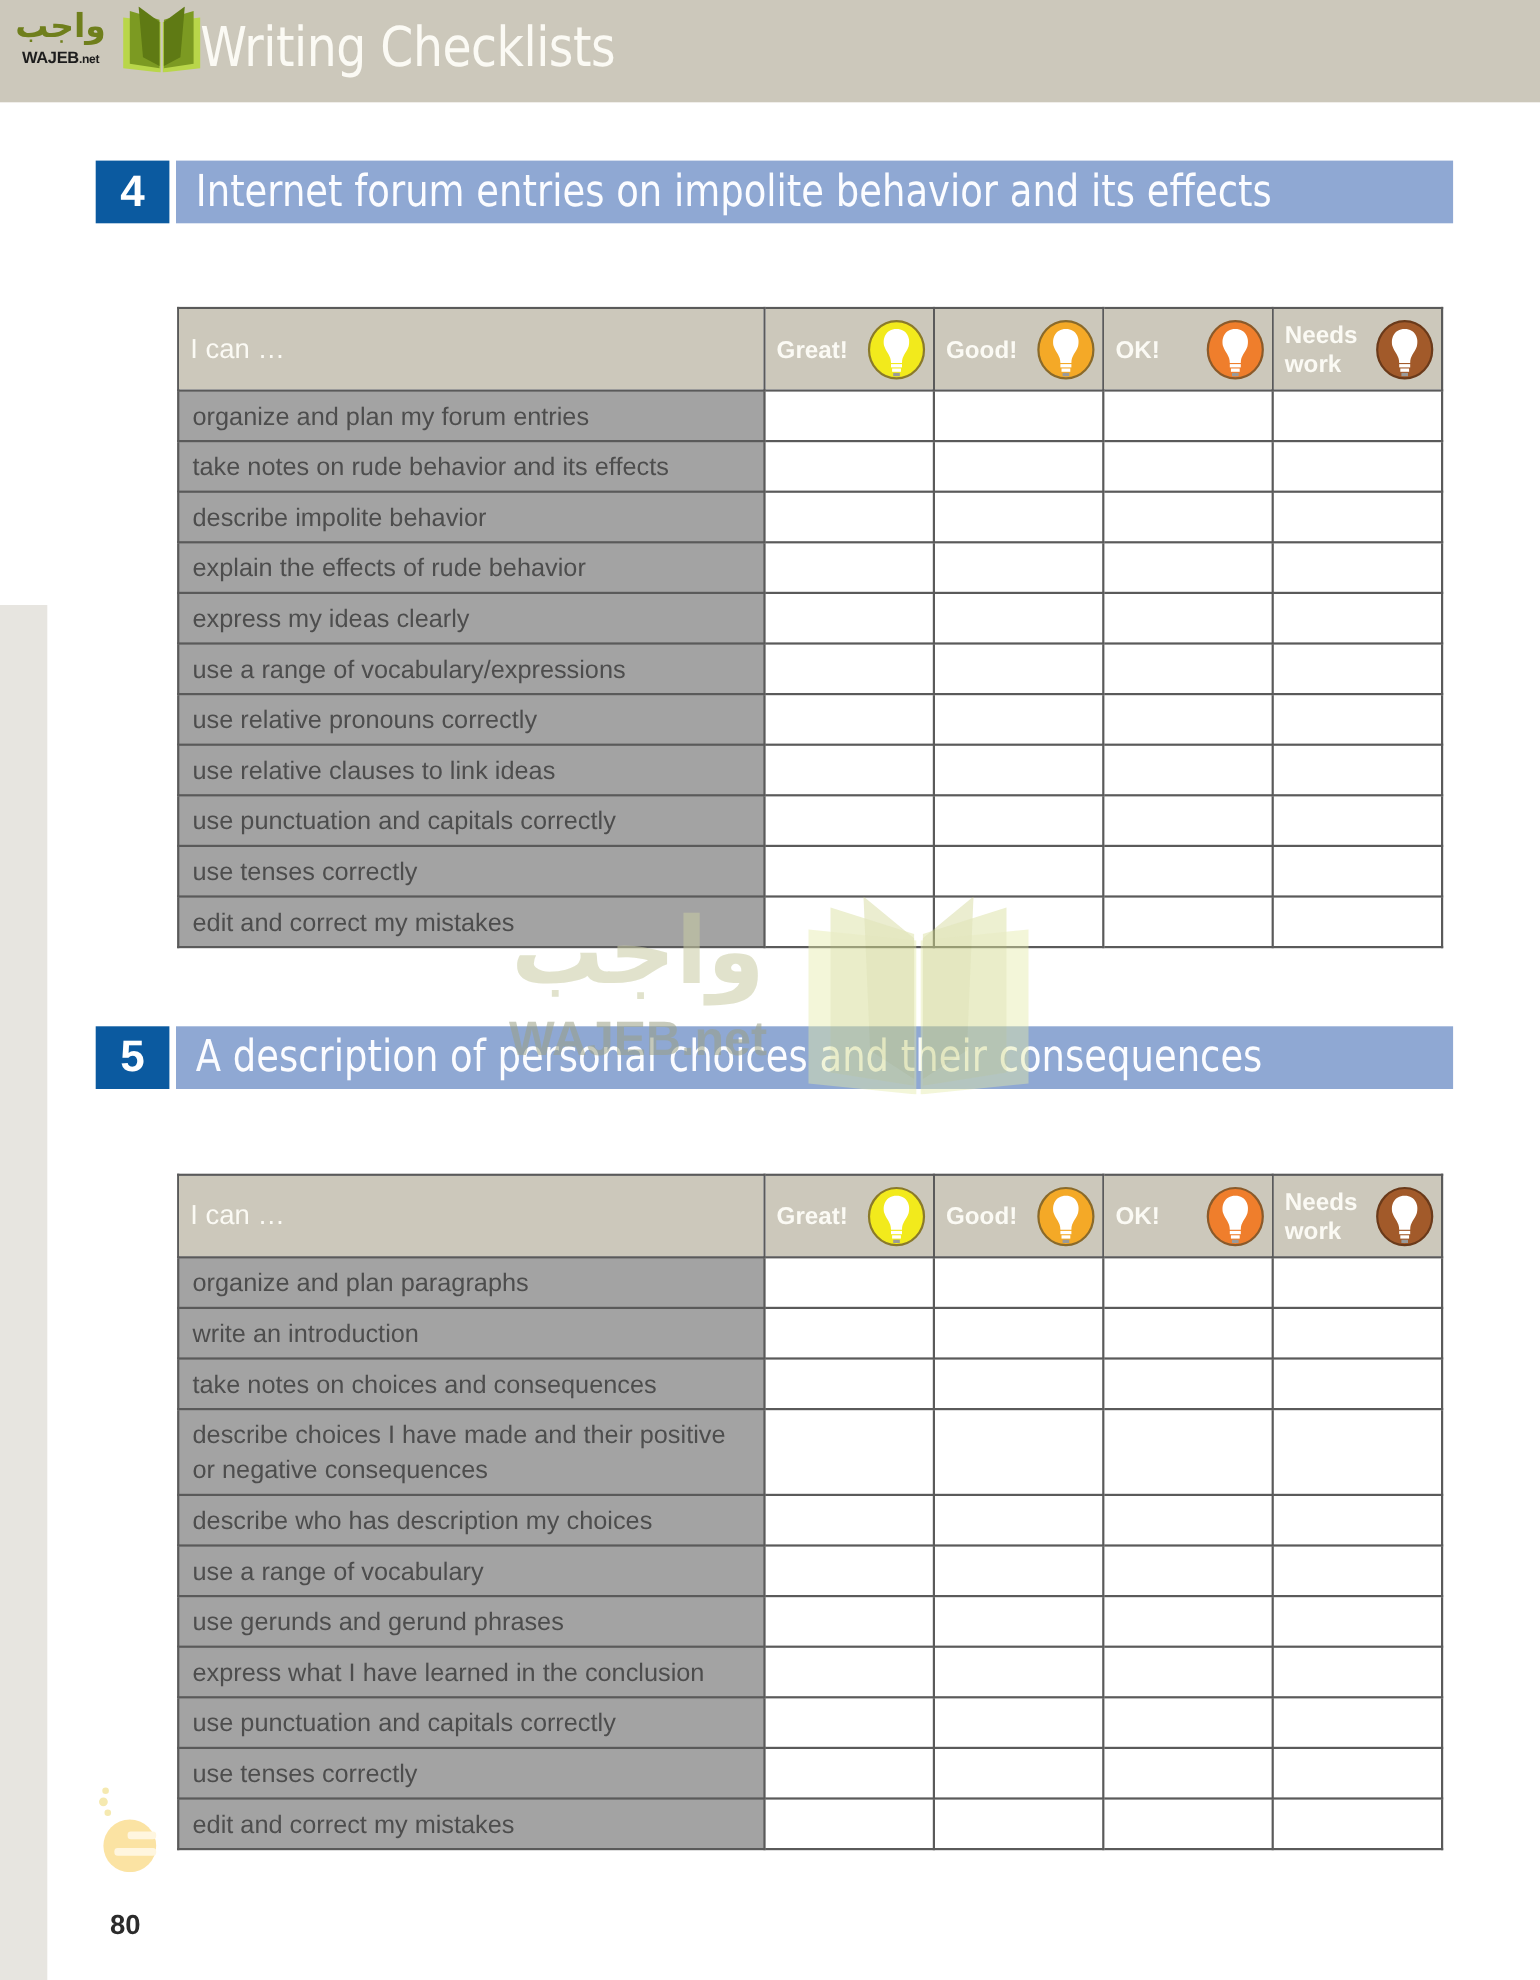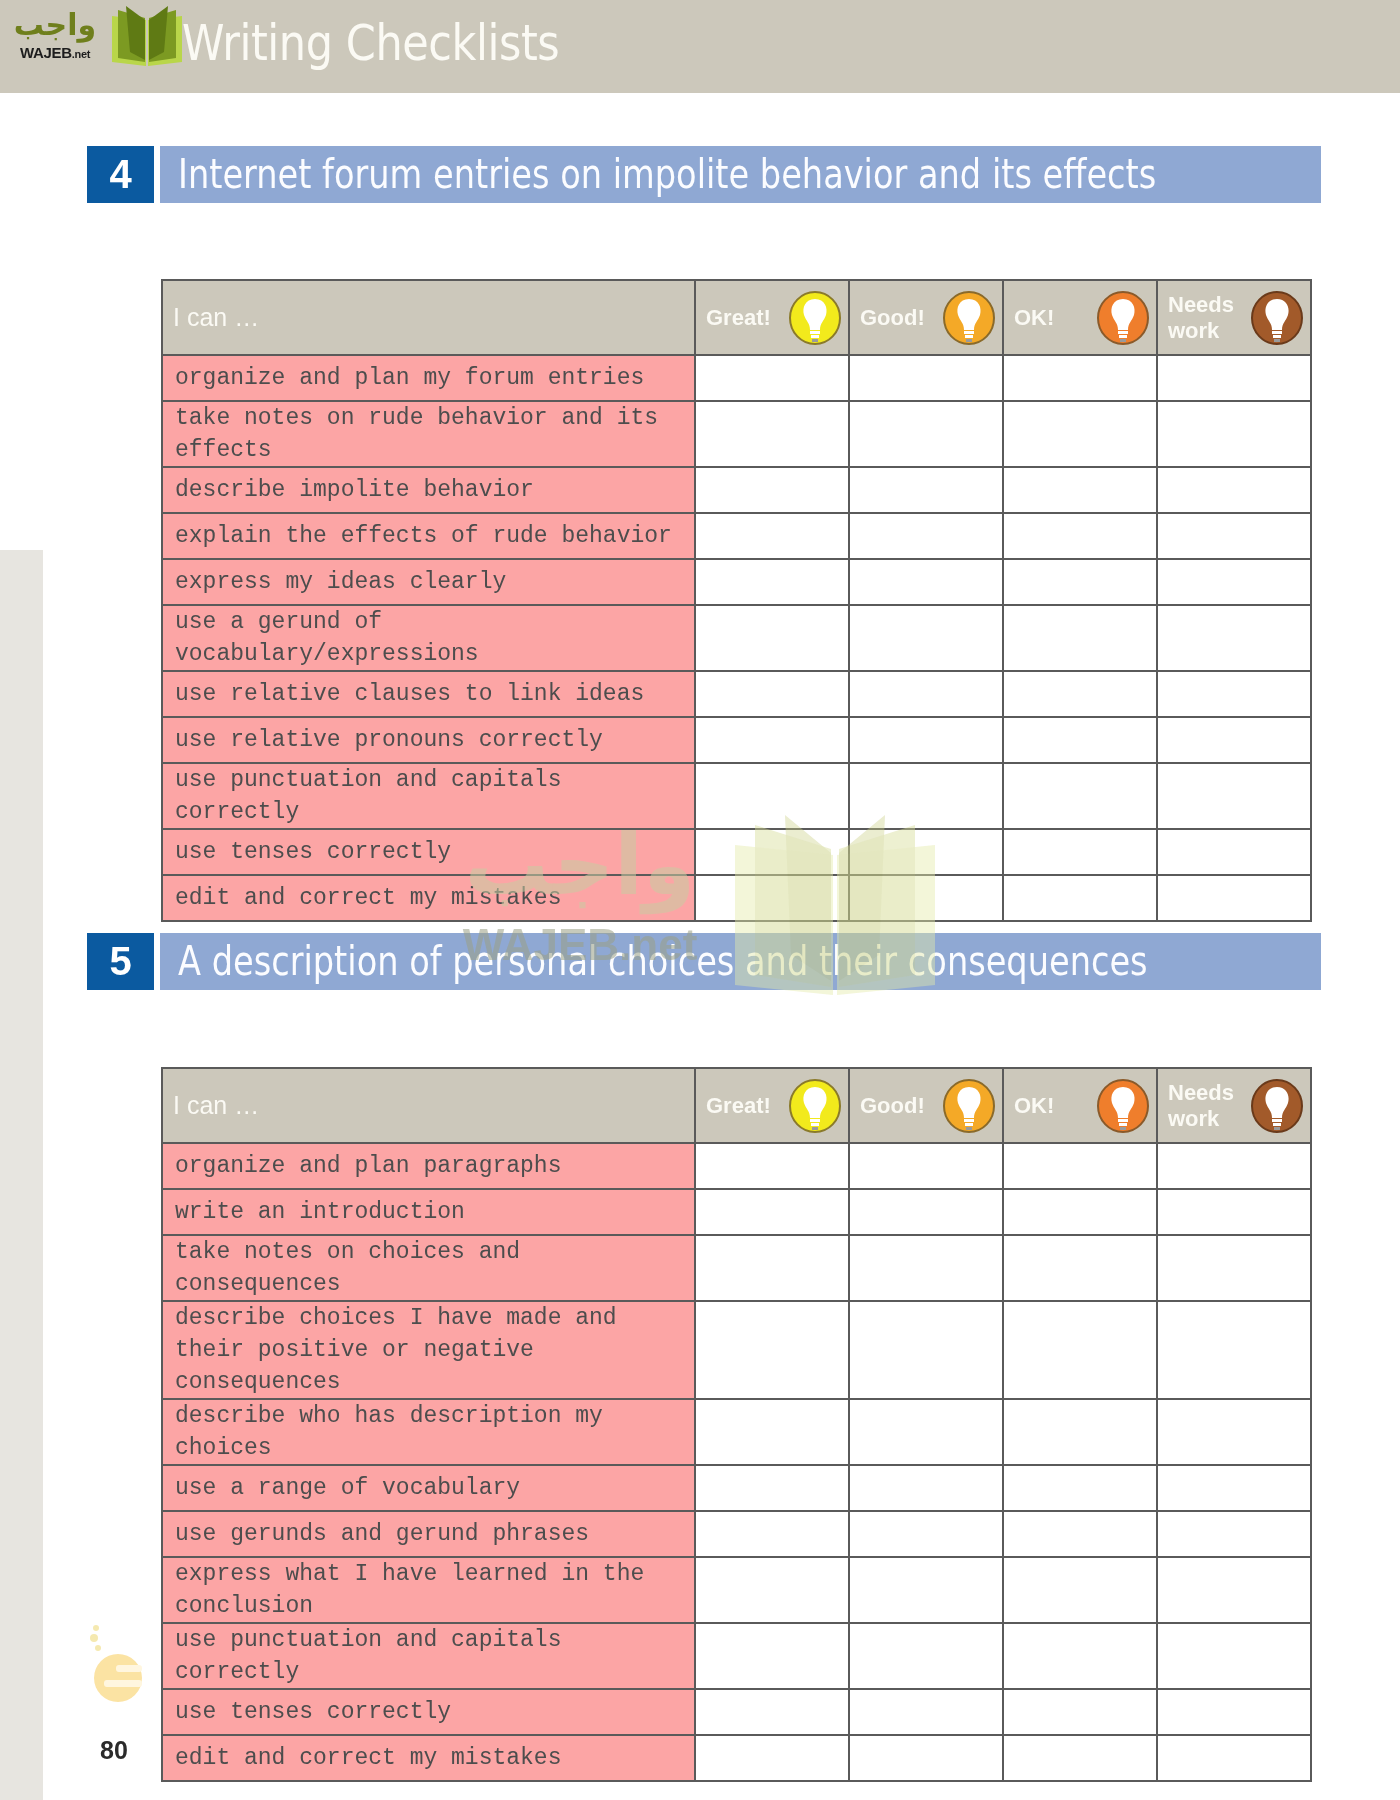--- a/index.html
+++ b/index.html
@@ -21,21 +21,21 @@
   .section-title { position: absolute; left: 73px; top: 0; width: 1161px; height: 57px; background: #8fa8d3; color: #fbfcff; font-family: "DejaVu Sans", sans-serif; font-size: 40px; line-height: 57px; padding-left: 18px; white-space: nowrap; overflow: hidden; }
   .section-title span { display: inline-block; transform: scaleX(0.84); transform-origin: left center; }
 
   .checklist { position: absolute; left: 161px; width: 1148px; border-collapse: collapse; table-layout: fixed; }
   .checklist th, .checklist td { border: 2px solid #5a5a5a; }
   .checklist thead th { background: #ccc8bb; height: 75px; color: #fbfaf4; font-weight: bold; font-size: 22px; text-align: left; padding: 0 10px; position: relative; vertical-align: middle; margin-top: 22px; }
   .checklist thead th.icol { font-size: 25px; font-weight: normal; }
   .checklist thead th .lbl { display: inline-block; line-height: 26px; }
   .checklist thead th .bulb { position: absolute; right: 6px; top: 50%; margin-top: -28px; width: 54px; height: 56px; }
   .checklist tbody td { height: 46px; font-size: 23px; color: #4d4d4d; padding: 0 12px; vertical-align: middle; line-height: 32px; }
-  .checklist tbody td.item { background: #fca5a5; font-family: Liberation Mono, monospace; }
+  .checklist tbody td.item { background: #a3a3a3; }
   .checklist tbody td.rate { background: #ffffff; }
   .checklist tbody tr.tall td { height: 78px; margin-left: 24px; }
   .col-item { width: 533px; }
   .col-rate { width: 154px; }
 
   .watermark { position: absolute; left: 455px; top: 815px; width: 500px; height: 180px; pointer-events: none; opacity: 0.55; }
   .wm-ar { position: absolute; left: 0; top: 0; width: 250px; text-align: center; font-family: "DejaVu Sans", sans-serif; font-weight: bold; font-size: 84px; color: #c9cca3; line-height: 100px; }
   .wm-en { position: absolute; left: 0; top: 105px; width: 250px; text-align: center; font-weight: bold; font-size: 44px; color: #9aa085; }
   .wm-book { position: absolute; left: 270px; top: 0; width: 220px; height: 180px; }
 
@@ -143,35 +143,35 @@
         <td class="rate"></td>
       </tr>
     <tr>
         <td class="item">express my ideas clearly</td>
         <td class="rate"></td>
         <td class="rate"></td>
         <td class="rate"></td>
         <td class="rate"></td>
       </tr>
     <tr>
-        <td class="item">use a gerund of vocabulary/expressions</td>
+        <td class="item">use a range of vocabulary/expressions</td>
+        <td class="rate"></td>
+        <td class="rate"></td>
+        <td class="rate"></td>
+        <td class="rate"></td>
+      </tr>
+    <tr>
+        <td class="item">use relative pronouns correctly</td>
         <td class="rate"></td>
         <td class="rate"></td>
         <td class="rate"></td>
         <td class="rate"></td>
       </tr>
     <tr>
         <td class="item">use relative clauses to link ideas</td>
-        <td class="rate"></td>
-        <td class="rate"></td>
-        <td class="rate"></td>
-        <td class="rate"></td>
-      </tr>
-    <tr>
-        <td class="item">use relative pronouns correctly</td>
         <td class="rate"></td>
         <td class="rate"></td>
         <td class="rate"></td>
         <td class="rate"></td>
       </tr>
     <tr>
         <td class="item">use punctuation and capitals correctly</td>
         <td class="rate"></td>
         <td class="rate"></td>
         <td class="rate"></td>

